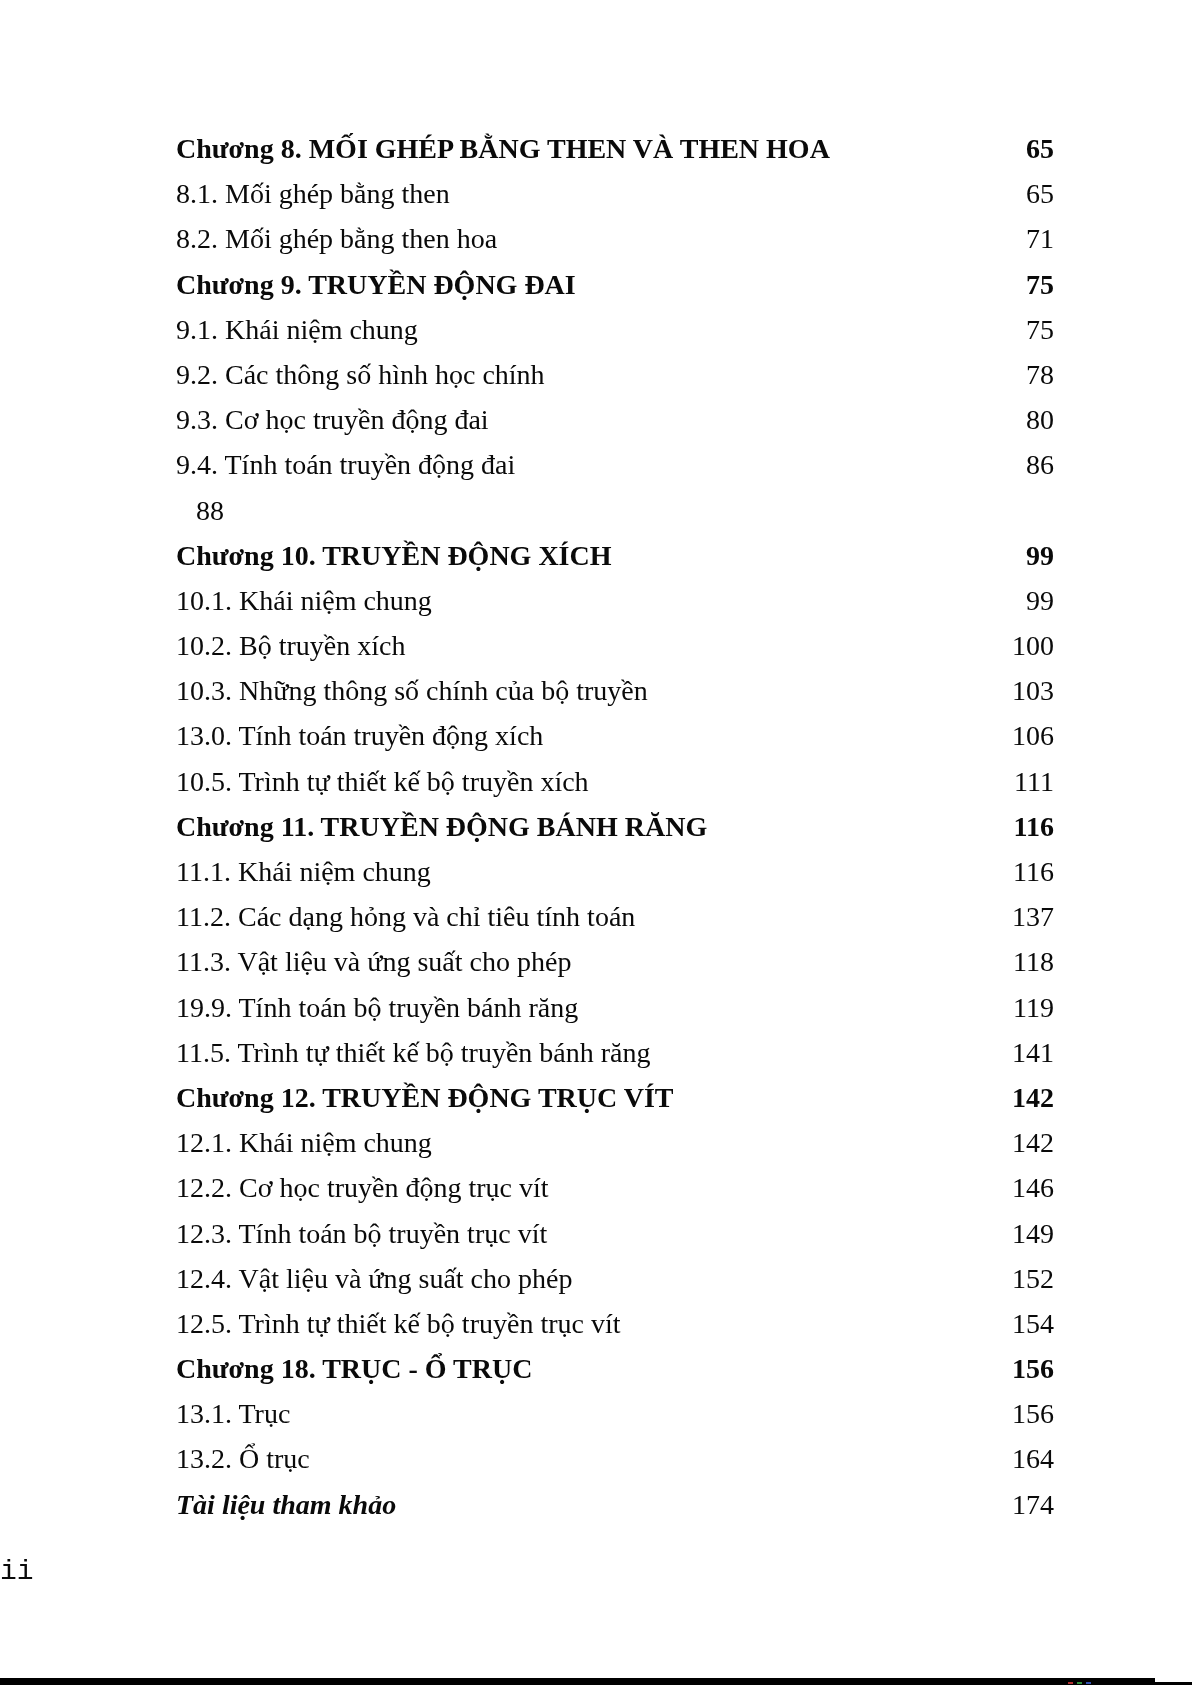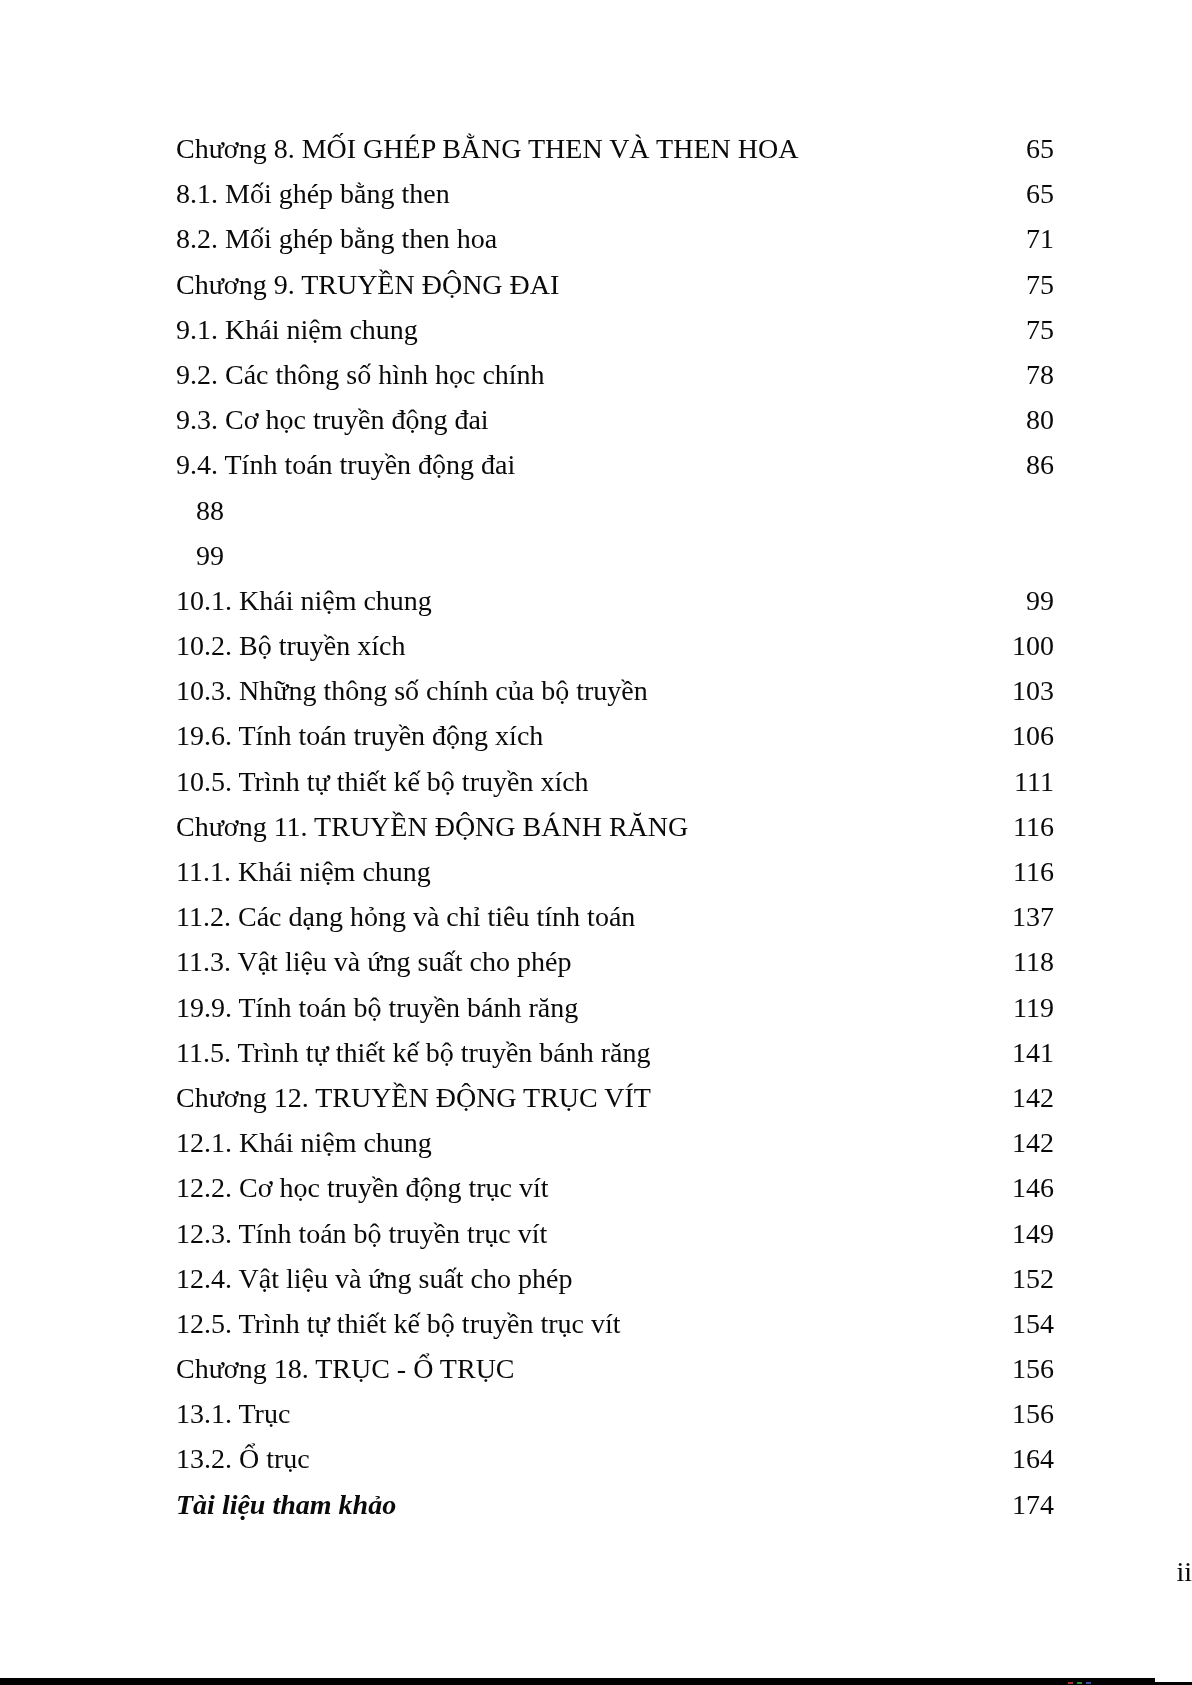--- a/index.html
+++ b/index.html
@@ -32,38 +32,39 @@
     white-space: nowrap;
   }
   .toc-row .title {
     text-align: left;
   }
   .toc-row .pagenum {
     text-align: center;
     padding-left: 20px;
   }
   .toc-row.chapter {
-    font-weight: normal;
+    font-weight: bold;
   }
   .toc-row.reference {
     font-weight: bold;
     font-style: italic;
   }
   .toc-row.reference .pagenum {
     font-weight: normal;
     font-style: normal;
   }
   .footer {
     position: absolute;
     left: 0;
     top: 1556px;
     width: 100%;
-    text-align: right;
+    text-align: left;
     font-size: 28px;
     line-height: 32px;
+    font-family: Liberation Mono, monospace;
   }
   .scan-bar {
     position: absolute;
     left: 0;
     bottom: 0;
     width: 1155px;
     height: 7px;
     background: #000000;
   }
   .scan-bar-thin {
@@ -128,40 +129,41 @@
     <div class="toc-row section">
       <span class="title">9.4. Tính toán truyền động đai</span>
       <span class="pagenum">86</span>
     </div>
 
     <div class="toc-row section">
       <span class="pagenum">88</span>
     </div>
 
     <div class="toc-row chapter">
+      <span class="title">Chương 10. TRUYỀN ĐỘNG XÍCH</span>
       <span class="pagenum">99</span>
     </div>
 
     <div class="toc-row section">
       <span class="title">10.1. Khái niệm chung</span>
       <span class="pagenum">99</span>
     </div>
 
     <div class="toc-row section">
       <span class="title">10.2. Bộ truyền xích</span>
       <span class="pagenum">100</span>
     </div>
 
     <div class="toc-row section">
       <span class="title">10.3. Những thông số chính của bộ truyền</span>
       <span class="pagenum">103</span>
     </div>
 
     <div class="toc-row section">
-      <span class="title">19.6. Tính toán truyền động xích</span>
+      <span class="title">13.0. Tính toán truyền động xích</span>
       <span class="pagenum">106</span>
     </div>
 
     <div class="toc-row section">
       <span class="title">10.5. Trình tự thiết kế bộ truyền xích</span>
       <span class="pagenum">111</span>
     </div>
 
     <div class="toc-row chapter">
       <span class="title">Chương 11. TRUYỀN ĐỘNG BÁNH RĂNG</span>

